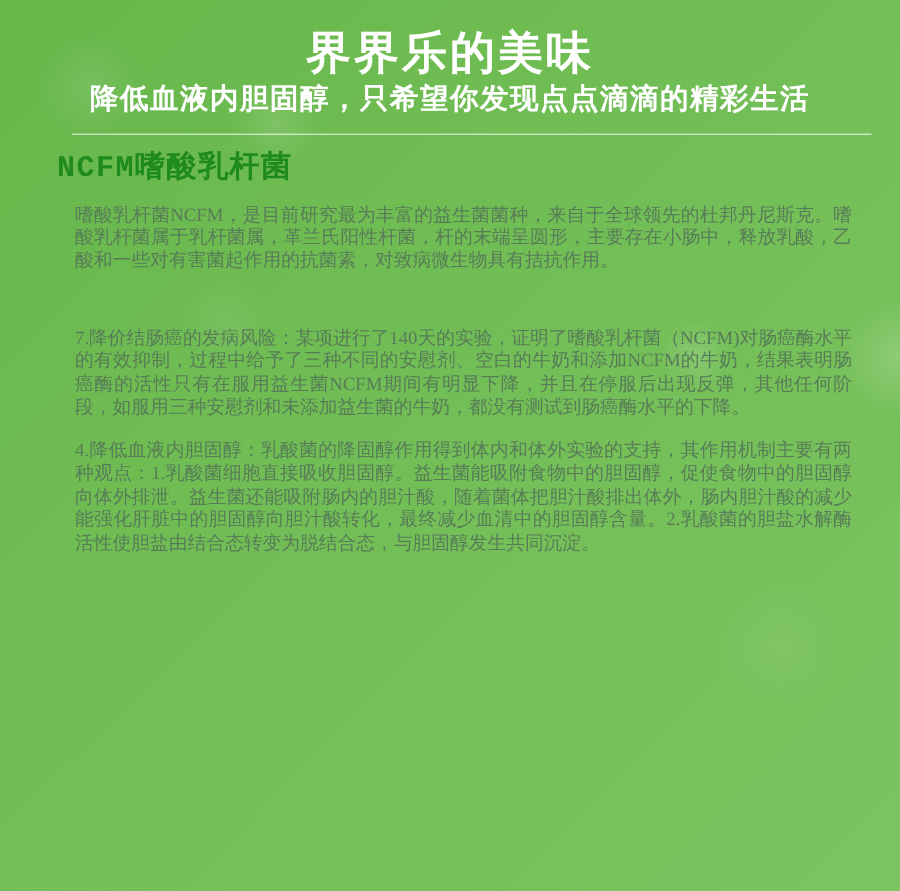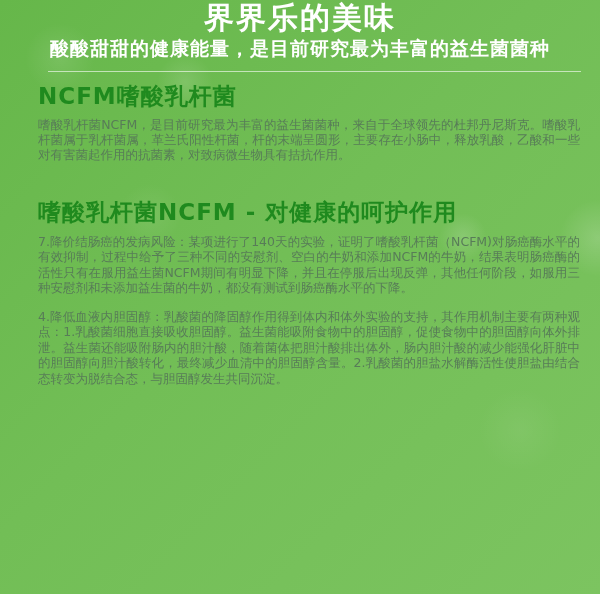--- a/index.html
+++ b/index.html
@@ -14,21 +14,21 @@
     overflow: hidden;
     background:
       radial-gradient(40px at 185px 82px,  rgba(255,255,255,0.13), rgba(255,255,255,0) 70%),
       radial-gradient(50px at 60px 58px,   rgba(255,255,255,0.10), rgba(255,255,255,0) 70%),
       radial-gradient(34px at 463px 237px, rgba(255,255,255,0.15), rgba(255,255,255,0) 70%),
       radial-gradient(55px at 598px 238px, rgba(255,255,255,0.17), rgba(255,255,255,0) 70%),
       radial-gradient(45px at 150px 215px, rgba(255,255,255,0.07), rgba(255,255,255,0) 70%),
       radial-gradient(60px at 520px 430px, rgba(255,255,255,0.06), rgba(255,255,255,0) 70%),
       linear-gradient(135deg, #66b74a 0%, #72be56 45%, #7cc460 100%);
   }
-  .header { text-align: center; padding-top: 1px; }
+  .header { text-align: center; padding-top: 19px; }
   .title {
     margin: 0;
     color: #ffffff;
     font-size: 30px;
     font-weight: bold;
     letter-spacing: 2px;
     line-height: 1.1;
   }
   .subtitle {
     margin: 3px 0 0 0;
@@ -43,50 +43,51 @@
     width: 533px;
     height: 0;
     border-top: 1px solid rgba(255,255,255,0.60);
   }
   .section { margin: 0 20px 0 38px; }
   .section-1 { margin-top: 11px; }
   .section-2 { margin-top: 37px; }
   .section-heading {
     margin: 0 0 8px 0;
     color: #1f8a1e;
-    font-size: 23px;
+    font-size: 20px;
     font-weight: bold;
     letter-spacing: 1px;
     line-height: 1.15;
+    font-family: Liberation Mono, monospace;
   }
   .body-text {
-    margin: 0;
+    margin: 12px;
     color: #587c58;
     font-size: 12.5px;
     line-height: 15px;
     text-align: justify;
+    font-family: Liberation Serif, serif;
   }
   .section-2 .body-text { line-height: 15.5px; }
   .section-2 .body-text + .body-text { margin-top: 13px; }
 </style>
 </head>
 <body>
 
 <div class="page">
 
   <div class="header">
     <h1 class="title">界界乐的美味</h1>
-    <h2 class="subtitle">酸酸甜甜的健康能量，是目前研究最为丰富的益生菌菌种</h2>
+    <h2 class="subtitle">降低血液内胆固醇，只希望你发现点点滴滴的精彩生活</h2>
     <div class="divider"></div>
   </div>
 
   <div class="section section-1">
     <h3 class="section-heading">NCFM嗜酸乳杆菌</h3>
     <p class="body-text">嗜酸乳杆菌NCFM，是目前研究最为丰富的益生菌菌种，来自于全球领先的杜邦丹尼斯克。嗜酸乳杆菌属于乳杆菌属，革兰氏阳性杆菌，杆的末端呈圆形，主要存在小肠中，释放乳酸，乙酸和一些对有害菌起作用的抗菌素，对致病微生物具有拮抗作用。</p>
   </div>
 
   <div class="section section-2">
-    <h3 class="section-heading">嗜酸乳杆菌NCFM - 对健康的呵护作用</h3>
     <p class="body-text">7.降价结肠癌的发病风险：某项进行了140天的实验，证明了嗜酸乳杆菌（NCFM)对肠癌酶水平的有效抑制，过程中给予了三种不同的安慰剂、空白的牛奶和添加NCFM的牛奶，结果表明肠癌酶的活性只有在服用益生菌NCFM期间有明显下降，并且在停服后出现反弹，其他任何阶段，如服用三种安慰剂和未添加益生菌的牛奶，都没有测试到肠癌酶水平的下降。</p>
     <p class="body-text">4.降低血液内胆固醇：乳酸菌的降固醇作用得到体内和体外实验的支持，其作用机制主要有两种观点：1.乳酸菌细胞直接吸收胆固醇。益生菌能吸附食物中的胆固醇，促使食物中的胆固醇向体外排泄。益生菌还能吸附肠内的胆汁酸，随着菌体把胆汁酸排出体外，肠内胆汁酸的减少能强化肝脏中的胆固醇向胆汁酸转化，最终减少血清中的胆固醇含量。2.乳酸菌的胆盐水解酶活性使胆盐由结合态转变为脱结合态，与胆固醇发生共同沉淀。</p>
   </div>
 
 </div>
 
 </body></html>

